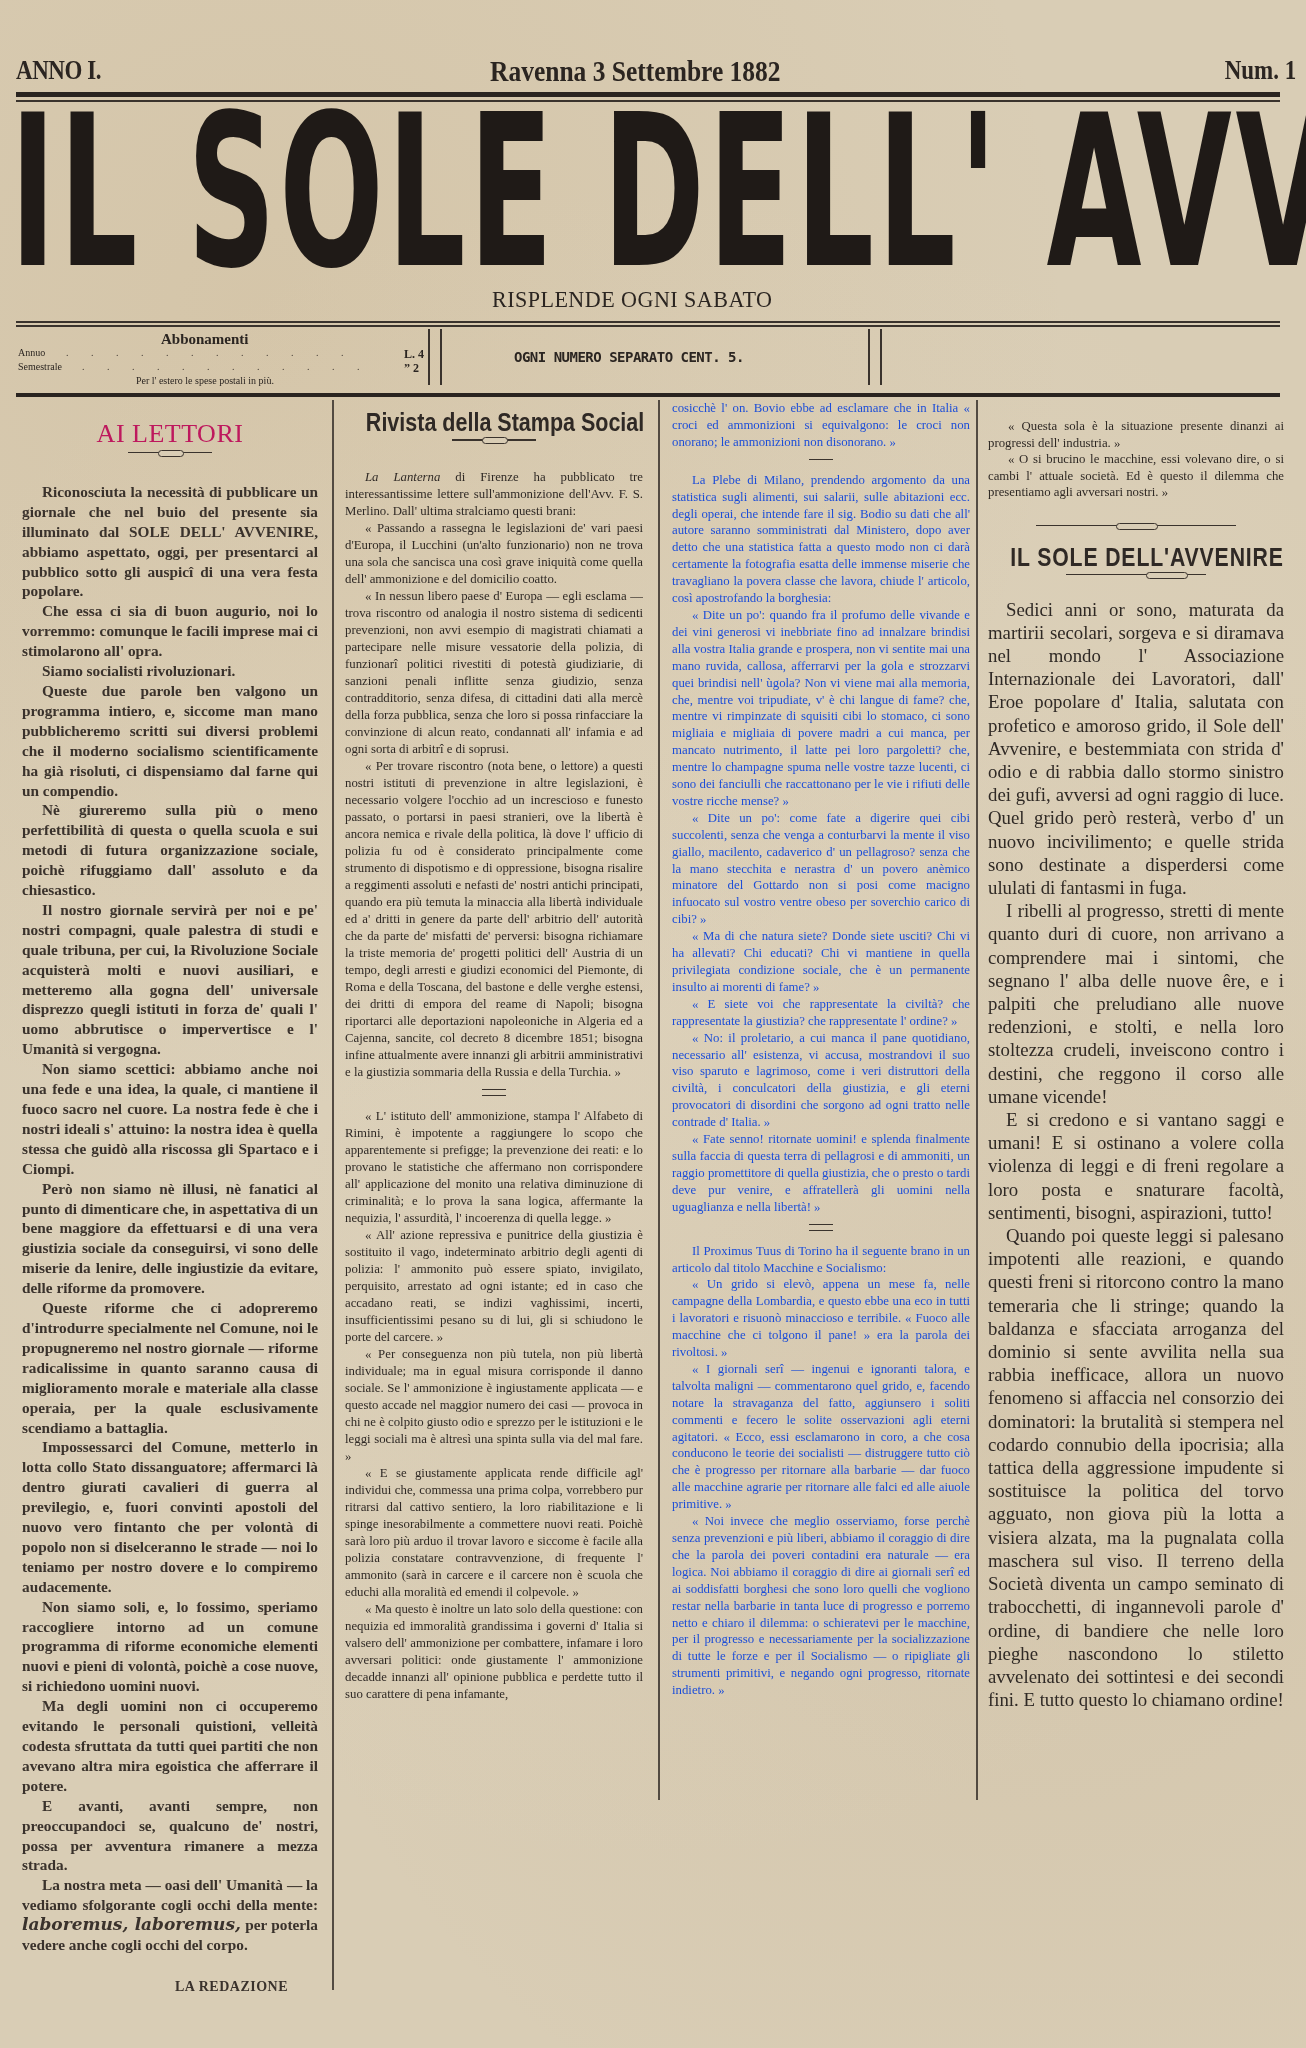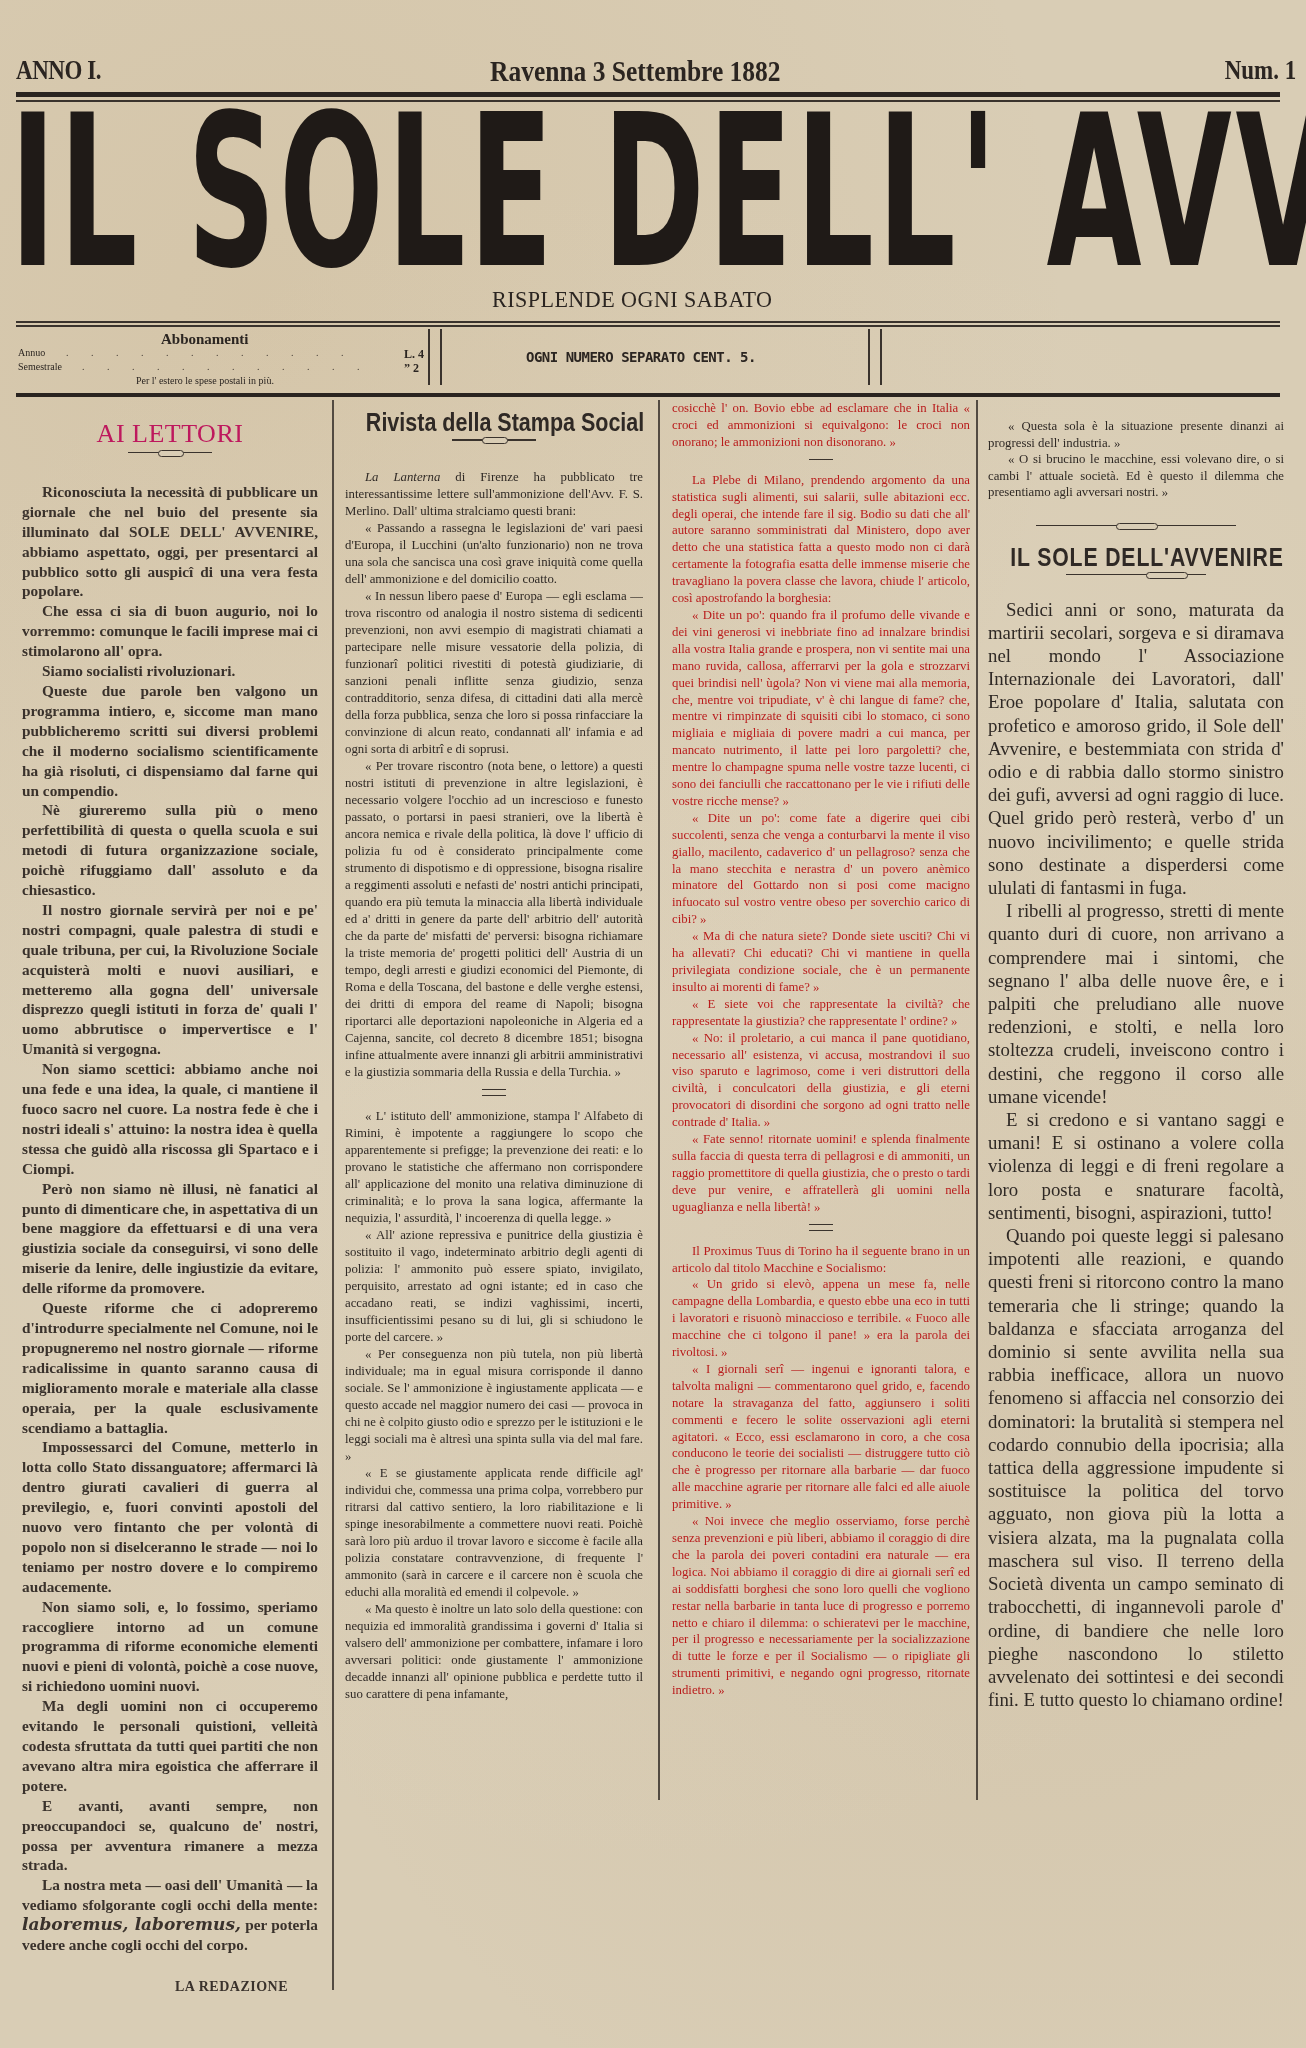--- a/index.html
+++ b/index.html
@@ -37,32 +37,32 @@
   .strip { position:absolute; top:325px; left:16px; width:1264px; height:68px; font-family:"Liberation Serif", serif; }
   .strip .box1 { position:absolute; left:0; top:0; width:410px; height:64px; }
   .strip .box1 .h { position:absolute; left:145px; top:6px; font-weight:bold; font-size:15px; }
   .strip .box1 .r1 { position:absolute; left:2px; top:22px; font-size:10px;text-align:right; }
   .strip .box1 .r2 { position:absolute; left:2px; top:36px; font-size:10px; }
   .strip .box1 .dots { position:absolute; left:50px; width:290px; font-size:10px; letter-spacing:10px; color:#4a413b; overflow:hidden; white-space:nowrap; }
   .strip .box1 .p1 { position:absolute; left:388px; top:22px; font-weight:bold; font-size:12px; }
   .strip .box1 .p2 { position:absolute; left:388px; top:36px; font-weight:bold; font-size:12px; }
   .strip .box1 .note { position:absolute; left:120px; top:50px; font-size:10px; }
   .strip .vsep { position:absolute; top:4px; width:2px; height:56px; background:#3a332d; }
-  .strip .box2 { position:absolute; left:510px; top:24px; font-weight:bold; font-size:14px; font-family:"DejaVu Sans Mono", monospace; letter-spacing:-0.5px; }
+  .strip .box2 { position:absolute; left:498px; top:24px; font-weight:bold; font-size:14px; font-family:"DejaVu Sans Mono", monospace; letter-spacing:-0.5px; }
   .strip .box3 { position:absolute; left:880px; top:0; width:384px; height:64px; text-align:center; }
   .strip .box3 .h { font-weight:bold; font-size:14px; margin-top:6px; }
   .strip .box3 .t { font-size:9.5px; line-height:13px; text-align:right; padding-right:6px; }
 
   
   .col { position:absolute; top:400px; height:1600px; overflow:hidden; font-family:"Liberation Serif", serif; }
   .col p { margin:0; text-align:justify; text-indent:20px; }
   .vrule { position:absolute; top:400px; width:2px; height:1590px; background:#3b342e; opacity:0.85; }
   .c1 { left:22px; width:296px; font-size:15.3px; line-height:19.9px; font-weight:bold; color:#3a322c; }
   .c2 { left:345px; width:298px; font-size:12.8px; line-height:17.0px; color:#2f2925; }
-  .c3 { left:672px; width:298px; font-size:12.8px; line-height:16.9px; color:#b91c1c; }
+  .c3 { left:672px; width:298px; font-size:12.8px; line-height:16.9px; color:#1d4ed8; }
   .c4 { left:988px; width:296px; font-size:12.8px; line-height:16.6px; color:#2f2925; }
   .c4 .big { font-size:18.8px; line-height:23.2px; }
   .c4 .big p { text-indent:18px; }
 
   .hdr1 { text-align:center; font-size:26px; font-weight:normal; margin:24px 0 4px; color:#be185d; letter-spacing:0.5px; font-family:"Liberation Serif", serif; }
   .hdr2 { text-align:center; font-family:"Liberation Sans", sans-serif; font-weight:bold; font-size:25px; margin:14px 0 4px; transform:scaleX(0.86); white-space:nowrap; }
   .hdr4 { text-align:center; font-family:"Liberation Sans", sans-serif; font-weight:bold; font-size:25px; margin:14px 0 4px; transform:scaleX(0.85); letter-spacing:1px; white-space:nowrap; }
   .orn { display:block; margin:6px auto 26px; height:6px; width:84px; position:relative; }
   .orn::before { content:""; position:absolute; left:0; right:0; top:2px; height:1.5px; background:#3a332d; }
   .orn::after { content:""; position:absolute; left:30px; width:24px; top:0; height:5px; border:1.2px solid #3a332d; border-radius:4px; background:#d9cdb5; }

